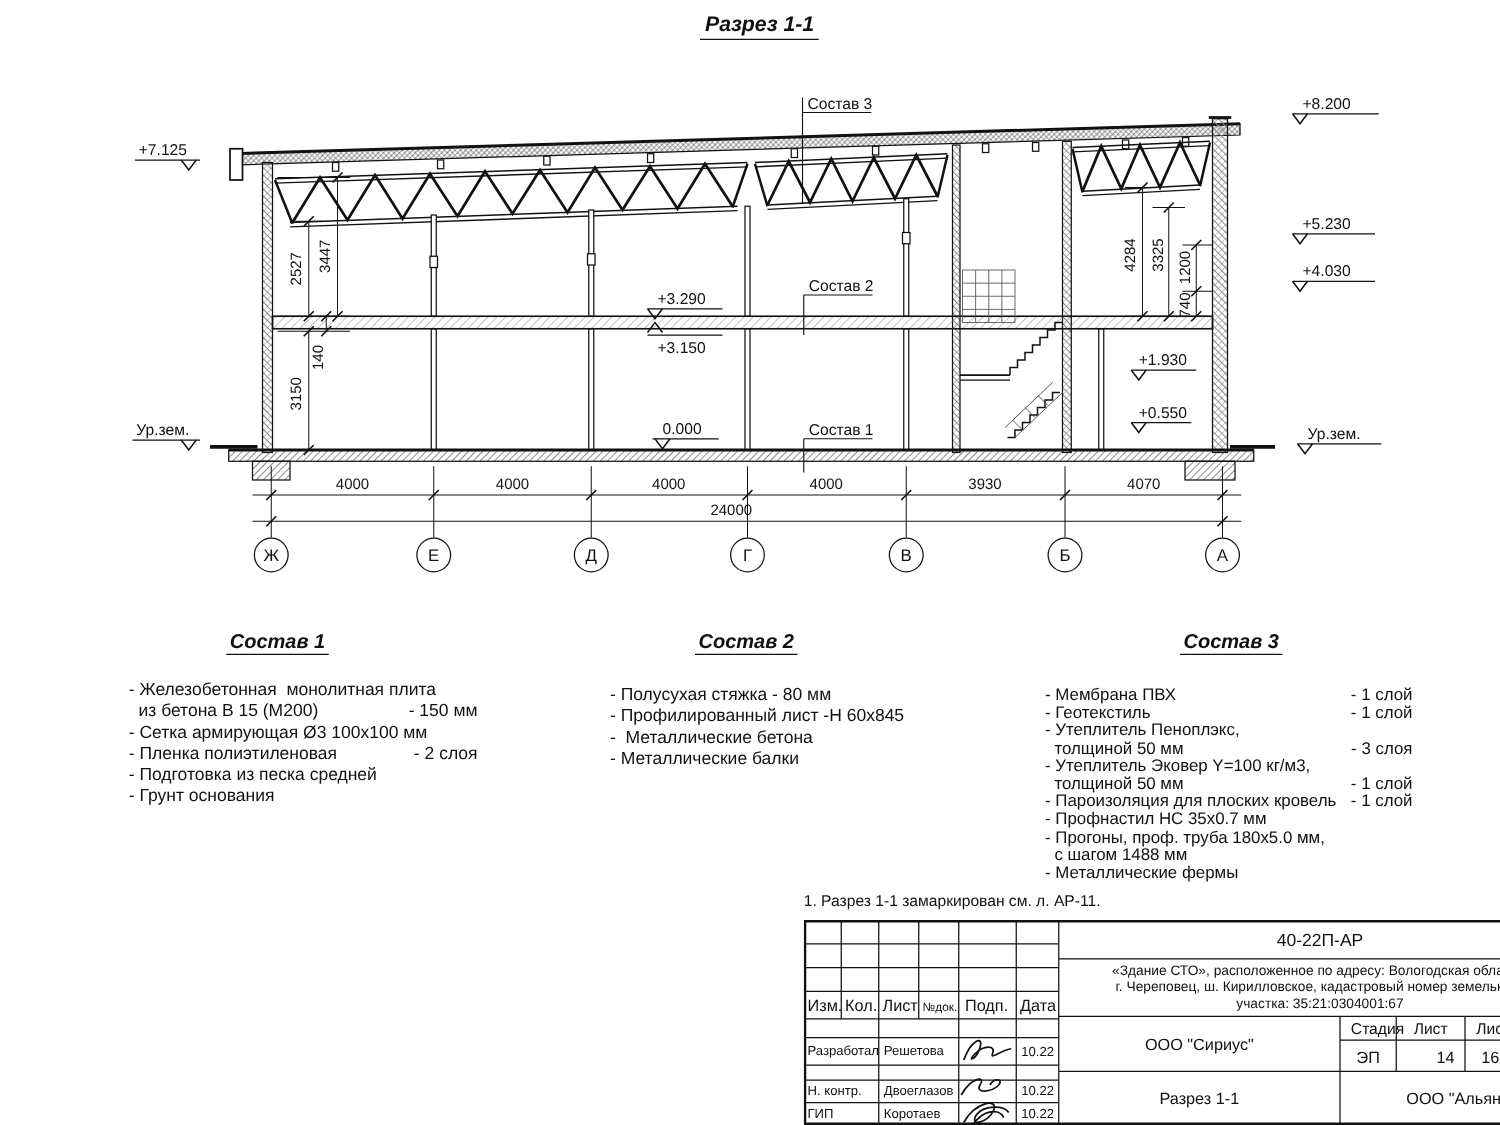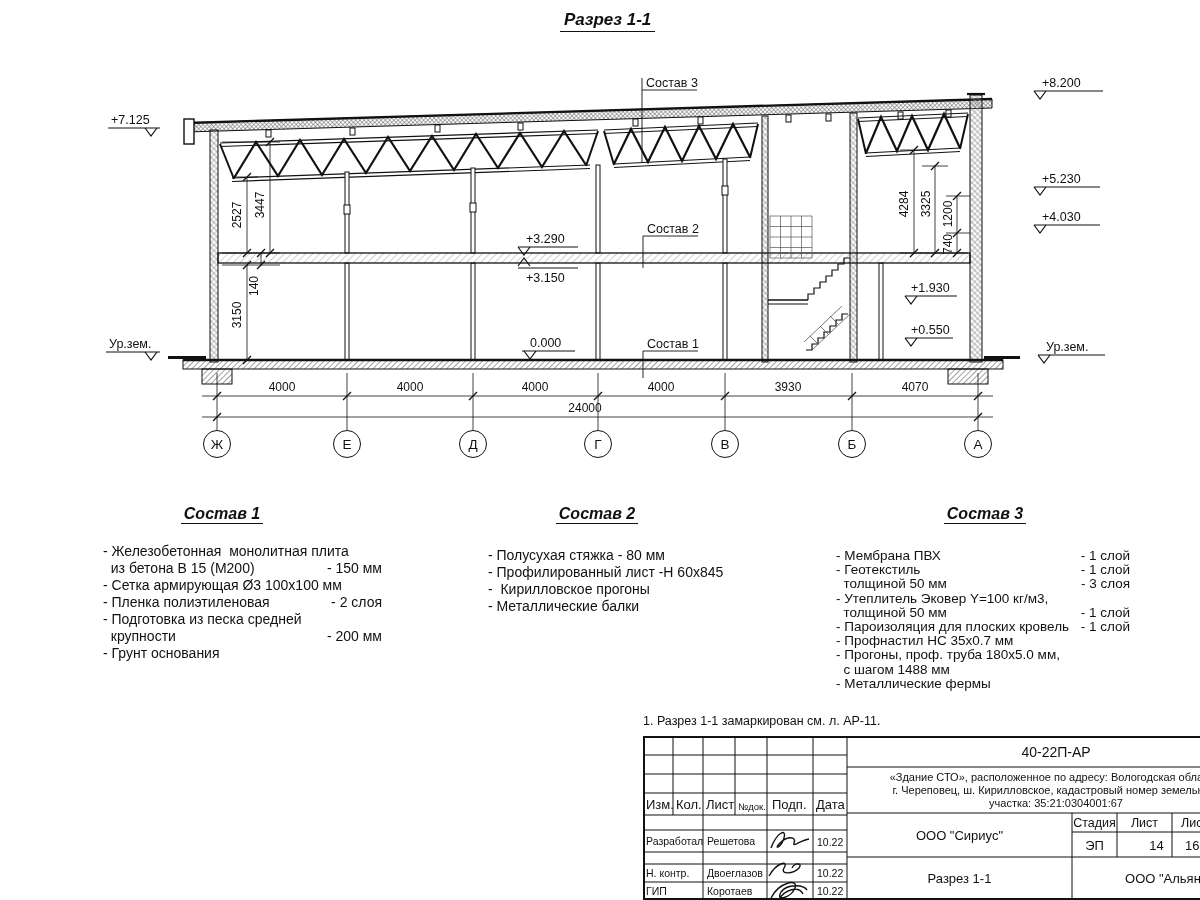--- a/index.html
+++ b/index.html
@@ -325,58 +325,58 @@
       </div>
     <div class="comp-row">
         <span class="comp-text">- Пленка полиэтиленовая</span>
         <span>-  2 слоя</span>
       </div>
     <div class="comp-row">
         <span class="comp-text">- Подготовка из песка средней</span>
         <span></span>
       </div>
     <div class="comp-row">
-        <span class="comp-text">  крупности</span>
-        <span>- 200 мм</span>
-      </div>
-    <div class="comp-row">
         <span class="comp-text">- Грунт основания</span>
         <span></span>
       </div>
   </div>
 </div>
 
 <div class="abs c12" style="left:447px;top:505px;width:300px;">
   <div class="comp-h"><span>Состав 2</span></div>
   <div class="comp-items" style="margin-top:24px;">
     <div class="comp-row">
         <span class="comp-text">- Полусухая стяжка - 80 мм</span>
       </div>
     <div class="comp-row">
         <span class="comp-text">- Профилированный лист -Н 60х845</span>
       </div>
     <div class="comp-row">
-        <span class="comp-text">-  Кирилловское прогоны</span>
+        <span class="comp-text">-  Металлические бетона</span>
       </div>
     <div class="comp-row">
         <span class="comp-text">- Металлические балки</span>
       </div>
   </div>
 </div>
 
 <div class="abs c3" style="left:795px;top:505px;width:335px;">
   <div class="comp-h" style="width:380px;"><span>Состав 3</span></div>
   <div class="comp-items" style="margin-top:26px;">
     <div class="comp-row">
         <span class="comp-text">- Мембрана ПВХ</span>
         <span>- 1 слой</span>
       </div>
     <div class="comp-row">
         <span class="comp-text">- Геотекстиль</span>
         <span>- 1 слой</span>
+      </div>
+    <div class="comp-row">
+        <span class="comp-text">- Утеплитель Пеноплэкс,</span>
+        <span></span>
       </div>
     <div class="comp-row">
         <span class="comp-text">  толщиной 50 мм</span>
         <span>- 3 слоя</span>
       </div>
     <div class="comp-row">
         <span class="comp-text">- Утеплитель Эковер Y=100 кг/м3,</span>
         <span></span>
       </div>
     <div class="comp-row">
@@ -461,20 +461,20 @@
   </svg>
 
   <div class="tb-text tb-center" style="left:204px;top:8px;width:418px;font-size:14px;">40-22П-АР</div>
   <div class="tb-text tb-center" style="left:204px;top:35px;width:418px;font-size:11px;">«Здание СТО», расположенное по адресу: Вологодская область,</div>
   <div class="tb-text tb-center" style="left:204px;top:48px;width:418px;font-size:11px;">г. Череповец, ш. Кирилловское, кадастровый номер земельного</div>
   <div class="tb-text tb-center" style="left:204px;top:61px;width:418px;font-size:11px;">участка: 35:21:0304001:67</div>
 
   <div class="tb-text tb-center" style="left:204px;top:92px;width:225px;font-size:13px;">ООО "Сириус"</div>
   <div class="tb-text tb-center" style="left:204px;top:135px;width:225px;font-size:13px;">Разрез 1-1</div>
 
-  <div class="tb-text tb-center" style="left:429px;top:80px;width:45px;font-size:12.5px;">Стадия</div>
+  <div class="tb-text tb-center" style="left:429px;top:80px;width:60px;font-size:12.5px;">Стадия</div>
   <div class="tb-text tb-center" style="left:474px;top:80px;width:55px;font-size:12.5px;">Лист</div>
   <div class="tb-text" style="left:538px;top:80px;font-size:12.5px;">Листов</div>
   <div class="tb-text tb-center" style="left:429px;top:102px;width:45px;font-size:13px;">ЭП</div>
   <div class="tb-text tb-center" style="left:474px;top:102px;width:55px;font-size:13px;padding-left:12px;">14</div>
   <div class="tb-text" style="left:542px;top:102px;font-size:13px;">16</div>
   <div class="tb-text tb-center" style="left:429px;top:135px;width:193px;font-size:13px;">ООО "Альянс"</div>
 </div>
 
 </body></html>

